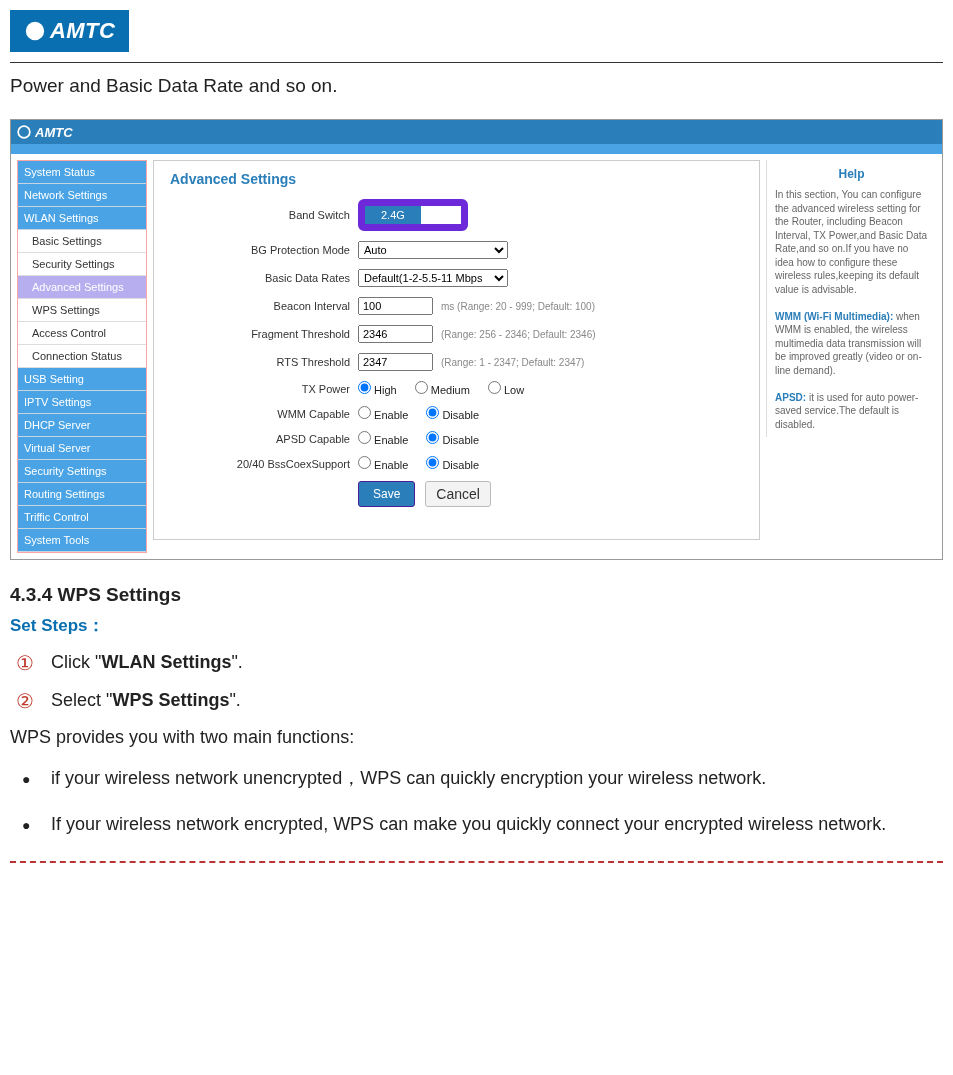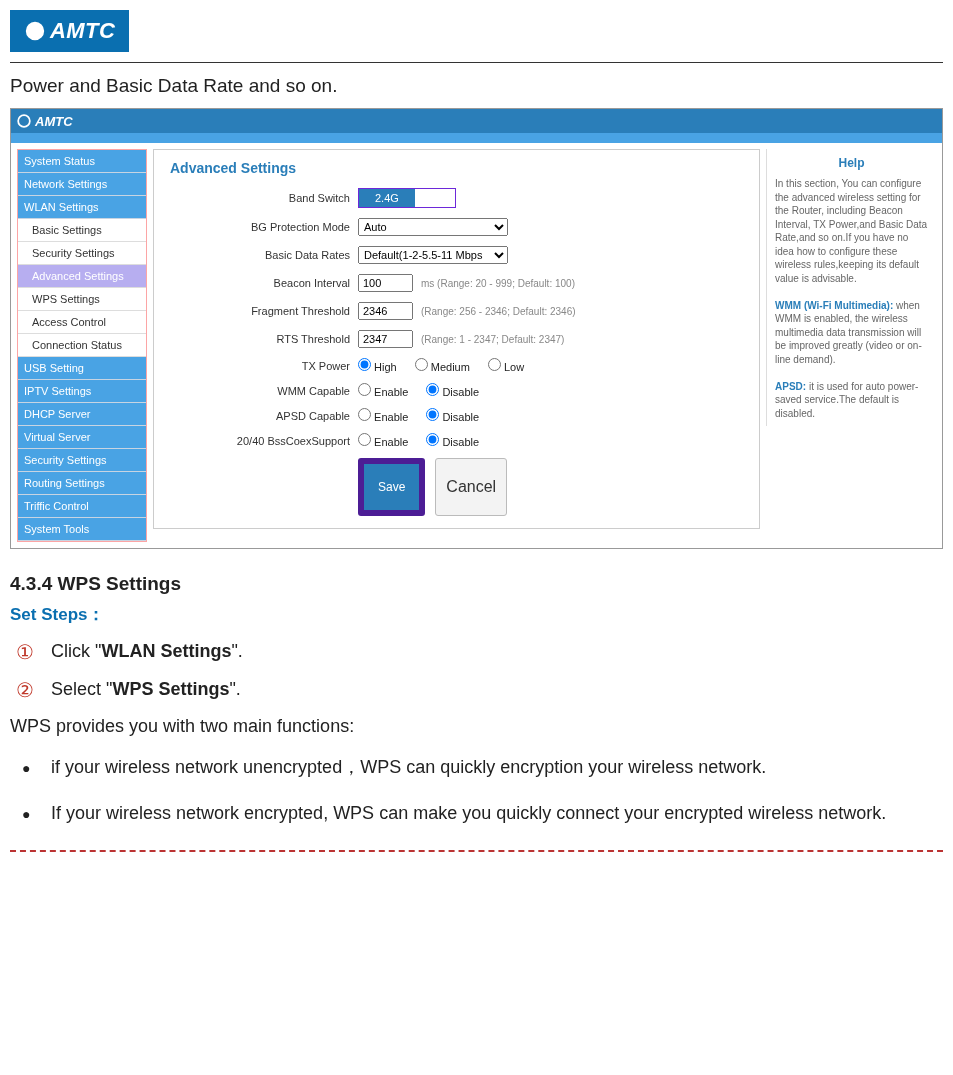--- a/index.html
+++ b/index.html
@@ -2,43 +2,43 @@
 <html><head>
 <meta charset="utf-8">
 <style>
   * { box-sizing: border-box; margin: 0; padding: 0; }
   body { font-family: Arial, sans-serif; font-size: 14px; color: #222; width: 953px; background: #fff; }
   .page { padding: 10px; }
   .logo-box { background: #0a6fb0; color: #fff; display: inline-block; padding: 8px 14px; margin-bottom: 6px; }
   .logo-svg { display: inline-block; vertical-align: middle; }
   .logo-text { font-style: italic; font-weight: 700; font-size: 22px; letter-spacing: 0.5px; vertical-align: middle; font-family: Arial, sans-serif; }
   hr.top { border: none; border-top: 1px solid #333; margin: 4px 0 12px; }
-  .lead { font-size: 19px; margin-bottom: 11px; }
+  .lead { font-size: 19px; margin-bottom: 22px; }
   .shot { border: 1px solid #999; margin-bottom: 24px; background: #fff; }
   .shot-top { background: #2a7eb9; color: #fff; height: 24px; display: flex; align-items: center; padding: 0 6px; font-style: italic; font-weight: 700; font-size: 13px; }
   .shot-tabs { background: #49a3e4; height: 10px; }
   .shot-body { display: flex; gap: 6px; padding: 6px; align-items: flex-start; font-size: 11px; }
   .side { width: 130px; border: 1px solid #fca5a5; display: flex; flex-direction: column; }
   .side .it { padding: 5px 6px; border-bottom: 1px solid #c7d4e2; color: #fff; background: #49a3e4; }
   .side .sub { background: #fff; color: #333; padding: 5px 6px 5px 14px; border-bottom: 1px solid #ddd; }
   .side .sel { background: #b7aef0; color: #fff; }
   .main { flex: 1; border: 1px solid #ccc; padding: 10px 16px; min-height: 380px; }
   .main-title { color: #2a7eb9; font-weight: 700; font-size: 14px; margin-bottom: 12px; }
   .row { display: flex; align-items: center; margin-bottom: 10px; gap: 8px; }
   .row .lbl { width: 180px; text-align: right; color: #333; }
-  .band-sw { display: flex; border: 1px solid #6d28d9; border-radius: 0; overflow: hidden; }
+  .band-sw { display: flex; border: 7px solid #6d28d9; border-radius: 6px; overflow: hidden; }
   .band-sw span { padding: 3px 16px; background: #fff; color: #999; }
   .band-sw .act { background: #2a7eb9; color: #fff; }
   select.sm { width: 150px; font-size: 11px; padding: 1px; }
-  input.sm { width: 55px; font-size: 11px; padding: 1px 3px; }
+  input.sm { width: 75px; font-size: 11px; padding: 1px 3px; }
   .hint { color: #888; font-size: 10px; }
   .rline label { margin-right: 10px; }
   .btns { margin-left: 188px; display: flex; gap: 10px; }
-  .bsave { background: #2a7eb9; color: #fff; border: 6px solid #4c1d95; padding: 4px 14px; border-radius: 3px; font-size: 12px; }
-  .bcancel { background: #f3f3f3; color: #333; border: 1px solid #bbb; padding: 19px 10px; border-radius: 3px; font-size: 16px; }
+  .bsave { background: #2a7eb9; color: #fff; border: 1px solid #4c1d95; padding: 4px 14px; border-radius: 3px; font-size: 12px; }
+  .bcancel { background: #f3f3f3; color: #333; border: 1px solid #bbb; padding: 4px 10px; border-radius: 3px; font-size: 14px; }
   .help { width: 170px; border-left: 1px solid #ddd; padding: 6px 8px; font-size: 10px; color: #666; line-height: 1.35; }
   .help-title { color: #2a7eb9; font-weight: 700; text-align: center; margin-bottom: 6px; font-size: 12px; }
   .help b { color: #2a7eb9; }
   .sec-h { font-size: 19px; font-weight: 700; margin: 18px 0 8px; }
   .set-steps { color: #0a6fb0; font-weight: 700; font-size: 17px; margin-bottom: 14px; }
   .step { font-size: 18px; margin-bottom: 14px; padding-left: 6px; }
   .step .circ { color: #c0392b; font-size: 20px; display: inline-block; width: 30px; vertical-align: middle; }
   .ke { display: flex; align-items: center; margin: 8px 0 6px; }
   .ke-icon { width: 50px; height: 36px; background: linear-gradient(#eee,#fafafa); border: 1px solid #ccc; position: relative; margin-right: 4px; }
   .ke-icon::before { content: ""; position: absolute; left: 50%; top: 4px; bottom: 4px; width: 1px; background: #bbb; }

